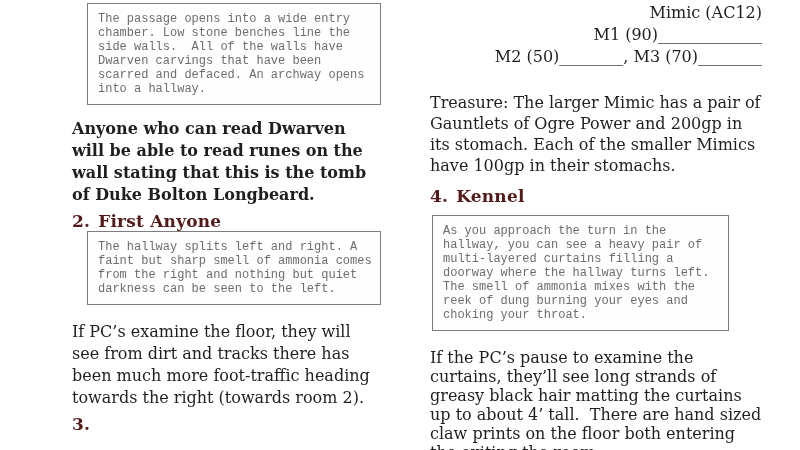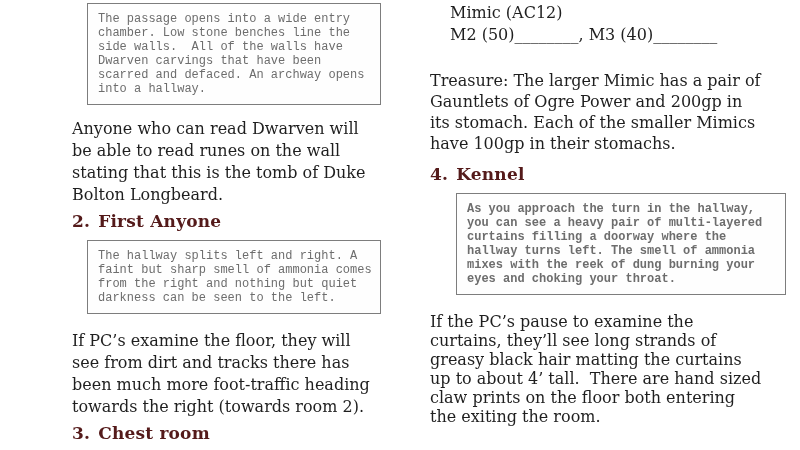--- a/index.html
+++ b/index.html
@@ -20,21 +20,21 @@
     font-family: "Liberation Mono", monospace;
     font-size: 12px;
     line-height: 14px;
     color: var(--box-text, #6d6d6d);
     border: 1px solid var(--box-border, #7d7d7d);
     background: #fefefe;
     padding: 8px 8px 8px 10px;
     white-space: pre-wrap;
   }
   .col-left .readaloud { margin-left: 15px; width: 294px; }
-  .col-right .readaloud { margin-left: 26px; width: 330px; font-weight: bold; }
+  .col-right .readaloud { margin-left: 2px; width: 297px; }
 
   .para {
     font-size: 16px;
     line-height: 22px;
     white-space: pre-wrap;
   }
   .para-treasure { line-height: 21px; }
   .para-kennel   { line-height: 19px; }
 
   .heading {
@@ -47,26 +47,26 @@
   }
 
   .statblock {
     font-size: 16px;
     line-height: 22px;
     margin-left: 20px;
   }
 
   
   .m-box1     { margin-top: 3px; }
-  .m-para1    { margin-top: 13px; }
+  .m-para1    { margin-top: 13px; font-weight: bold; }
   .m-head2    { margin-top: 5px; }
-  .m-box2     { margin-top: 9px; }
+  .m-box2     { margin-top: 0; }
   .m-para2    { margin-top: 16px; }
   .m-head3    { margin-top: 5px; }
-  .m-stat     { margin-top: 2px; }
+  .m-stat     { margin-top: 2px; text-align: right; }
   .m-treasure { margin-top: 24px; }
   .m-head4    { margin-top: 10px; }
   .m-box4     { margin-top: 9px; }
   .m-para4    { margin-top: 17px; }
 </style>
 </head>
 <body>
 
 <div class="page">
 
@@ -80,30 +80,30 @@
       <span>2.</span>
       <span>First Anyone</span>
     </h2>
 
     <div class="readaloud m-box2">The hallway splits left and right. A faint but sharp smell of ammonia comes from the right and nothing but quiet darkness can be seen to the left.</div>
 
     <p class="para m-para2">If PC’s examine the floor, they will see from dirt and tracks there has been much more foot-traffic heading towards the right (towards room 2).</p>
 
     <h2 class="heading m-head3">
       <span>3.</span>
-      <span>Chest room</span>
     </h2>
 
   </div>
 
   <div class="col col-right">
 
     <div class="statblock m-stat">
       <div>Mimic (AC12)</div>
-      <div>M2 (50)________, M3 (40)________</div>
+      <div>M1 (90)_____________</div>
+      <div>M2 (50)________, M3 (70)________</div>
     </div>
 
     <p class="para para-treasure m-treasure">Treasure: The larger Mimic has a pair of Gauntlets of Ogre Power and 200gp in its stomach. Each of the smaller Mimics have 100gp in their stomachs.</p>
 
     <h2 class="heading m-head4">
       <span>4.</span>
       <span>Kennel</span>
     </h2>
 
     <div class="readaloud m-box4">As you approach the turn in the hallway, you can see a heavy pair of multi-layered curtains filling a doorway where the hallway turns left. The smell of ammonia mixes with the reek of dung burning your eyes and choking your throat.</div>

